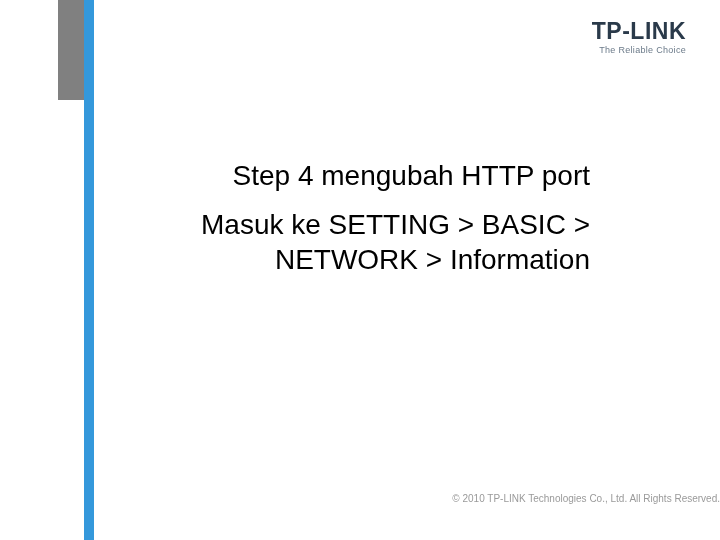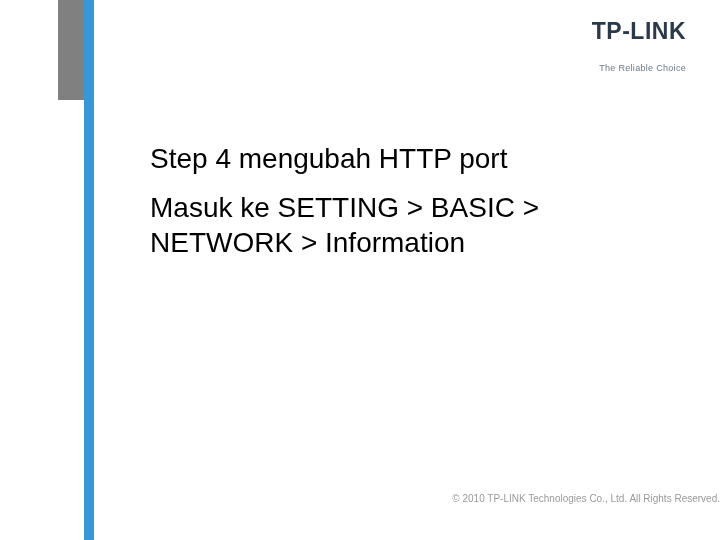--- a/index.html
+++ b/index.html
@@ -45,29 +45,29 @@
     font-weight: 900;
     font-size: 23px;
     color: #2a3a4a;
     letter-spacing: 0.5px;
     line-height: 1;
   }
   .logo-tag {
     font-family: Arial, sans-serif;
     font-size: 9px;
     color: #6b7a89;
-    margin-top: 20px;
+    margin-top: 2px;
     letter-spacing: 0.3px;
   }
   .content {
     position: absolute;
-    top: 141px;
+    top: 158px;
     left: 150px;
     width: 440px;
-    text-align: left;
+    text-align: right;
   }
   .title {
     font-size: 28px;
     font-weight: 400;
     color: #000;
     margin: 0 0 14px 0;
     line-height: 1.25;
   }
   .body {
     font-size: 28px;

